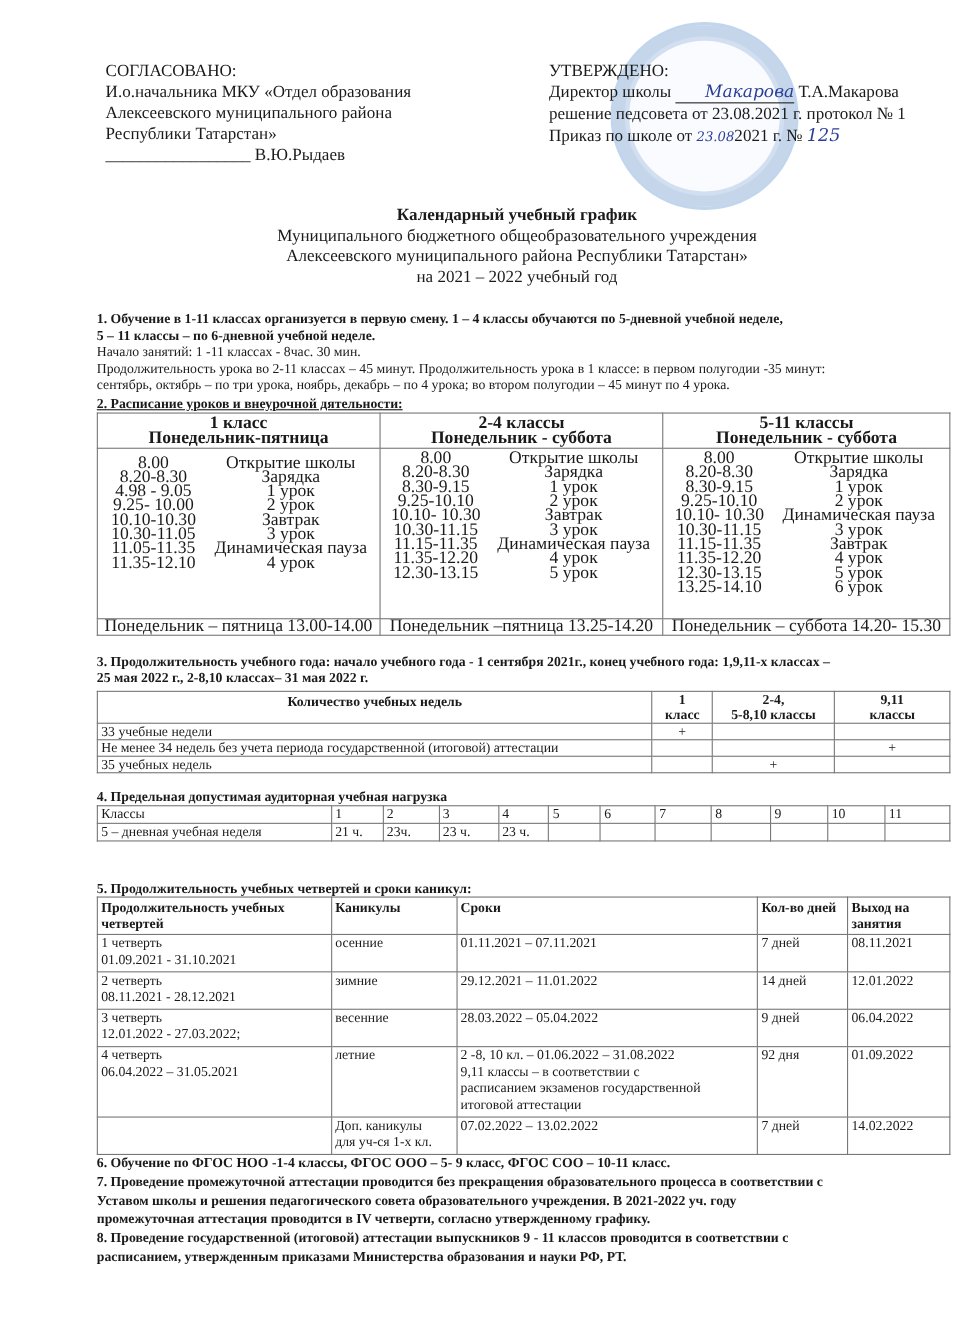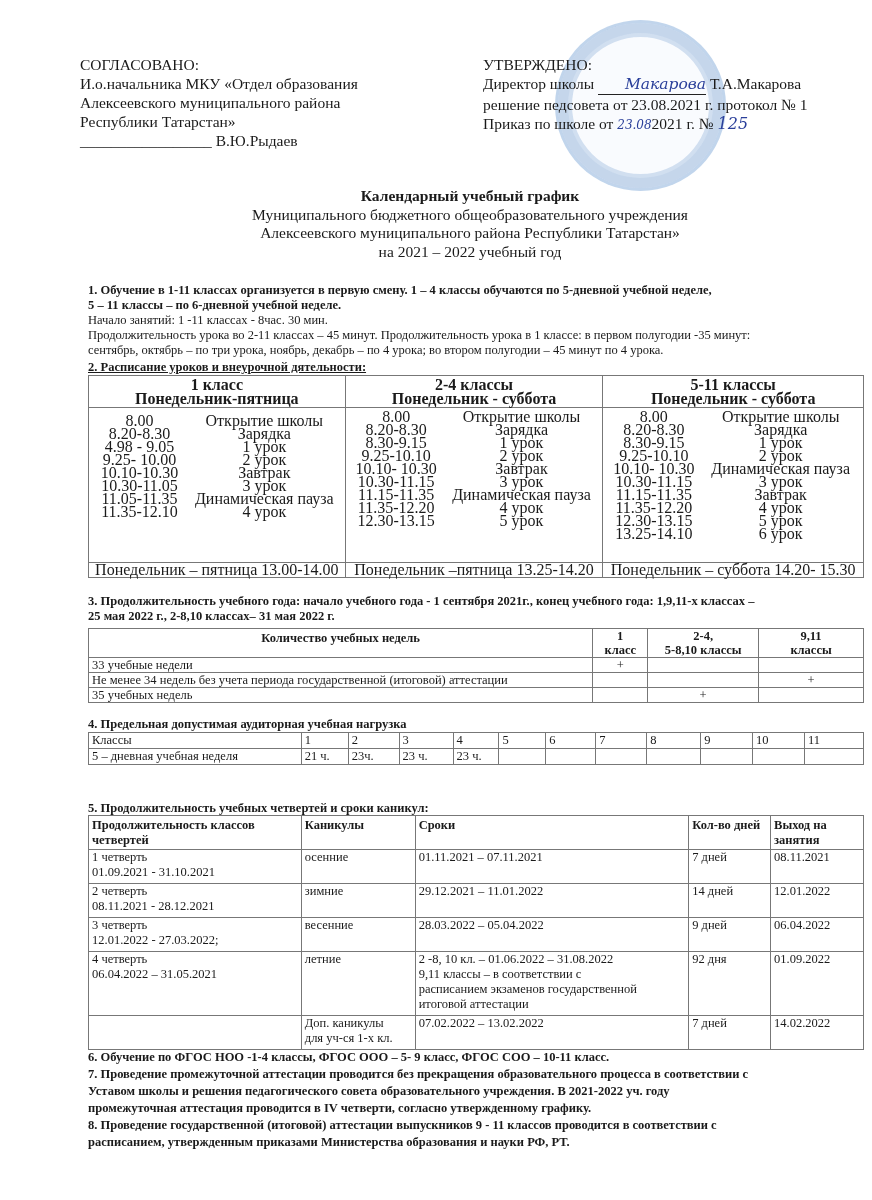--- a/index.html
+++ b/index.html
@@ -1,18 +1,18 @@
 <!DOCTYPE html>
 <html><head>
 <meta charset="utf-8">
 <style>
   html, body { margin:0; padding:0; background:#fff; }
   body { width:872px; height:1200px; position:relative; overflow:hidden; color:#1a1a1a;
          font-family:"Liberation Serif", "DejaVu Serif", serif; }
-  .abs { position:absolute; }
+  .abs { position:absolute;margin-left:16px; }
   .hdr-block { font-size:15.5px; line-height:19px; }
   .hdr-block div { white-space:nowrap; }
   .stamp { position:absolute; left:555px; top:20px; width:165px; height:165px; border-radius:50%;
            border:3px solid rgba(90,140,200,0.35); box-shadow: inset 0 0 0 10px rgba(90,140,200,0.10), inset 0 0 0 14px rgba(90,140,200,0.25);
            background:rgba(150,190,230,0.06); }
   .sig { color:#2a3f9a; font-style:italic; font-family:"DejaVu Serif", serif; }
   .title-block { position:absolute; left:80px; width:780px; top:187px; text-align:center; font-size:15.5px; line-height:18.5px; }
   .title-block .t1 { font-weight:bold; }
   .sec { position:absolute; left:88px; width:780px; font-size:12.5px; line-height:15px; white-space:nowrap; }
   .b { font-weight:bold; }
@@ -321,21 +321,21 @@
 <table class="quarters" style="left:88px; top:815px; width:776px;">
   <colgroup>
       <col style="width:213px">
       <col style="width:114px">
       <col style="width:274px">
       <col style="width:82px">
       <col style="width:93px">
     </colgroup>
   <tbody>
       <tr style="height:34px;">
-    <th style="padding-top:2px;">Продолжительность классов четвертей</th>
+    <th style="padding-top:2px;">Продолжительность учебных четвертей</th>
     <th style="padding-top:2px;">Каникулы</th>
     <th style="padding-top:2px;">Сроки</th>
     <th style="padding-top:2px;">Кол-во дней</th>
     <th style="padding-top:2px;">Выход на занятия</th>
   </tr>
   <tr style="height:34px;">
     <td>
           <div>1 четверть</div>
           <div>01.09.2021 - 31.10.2021</div>
         </td>

